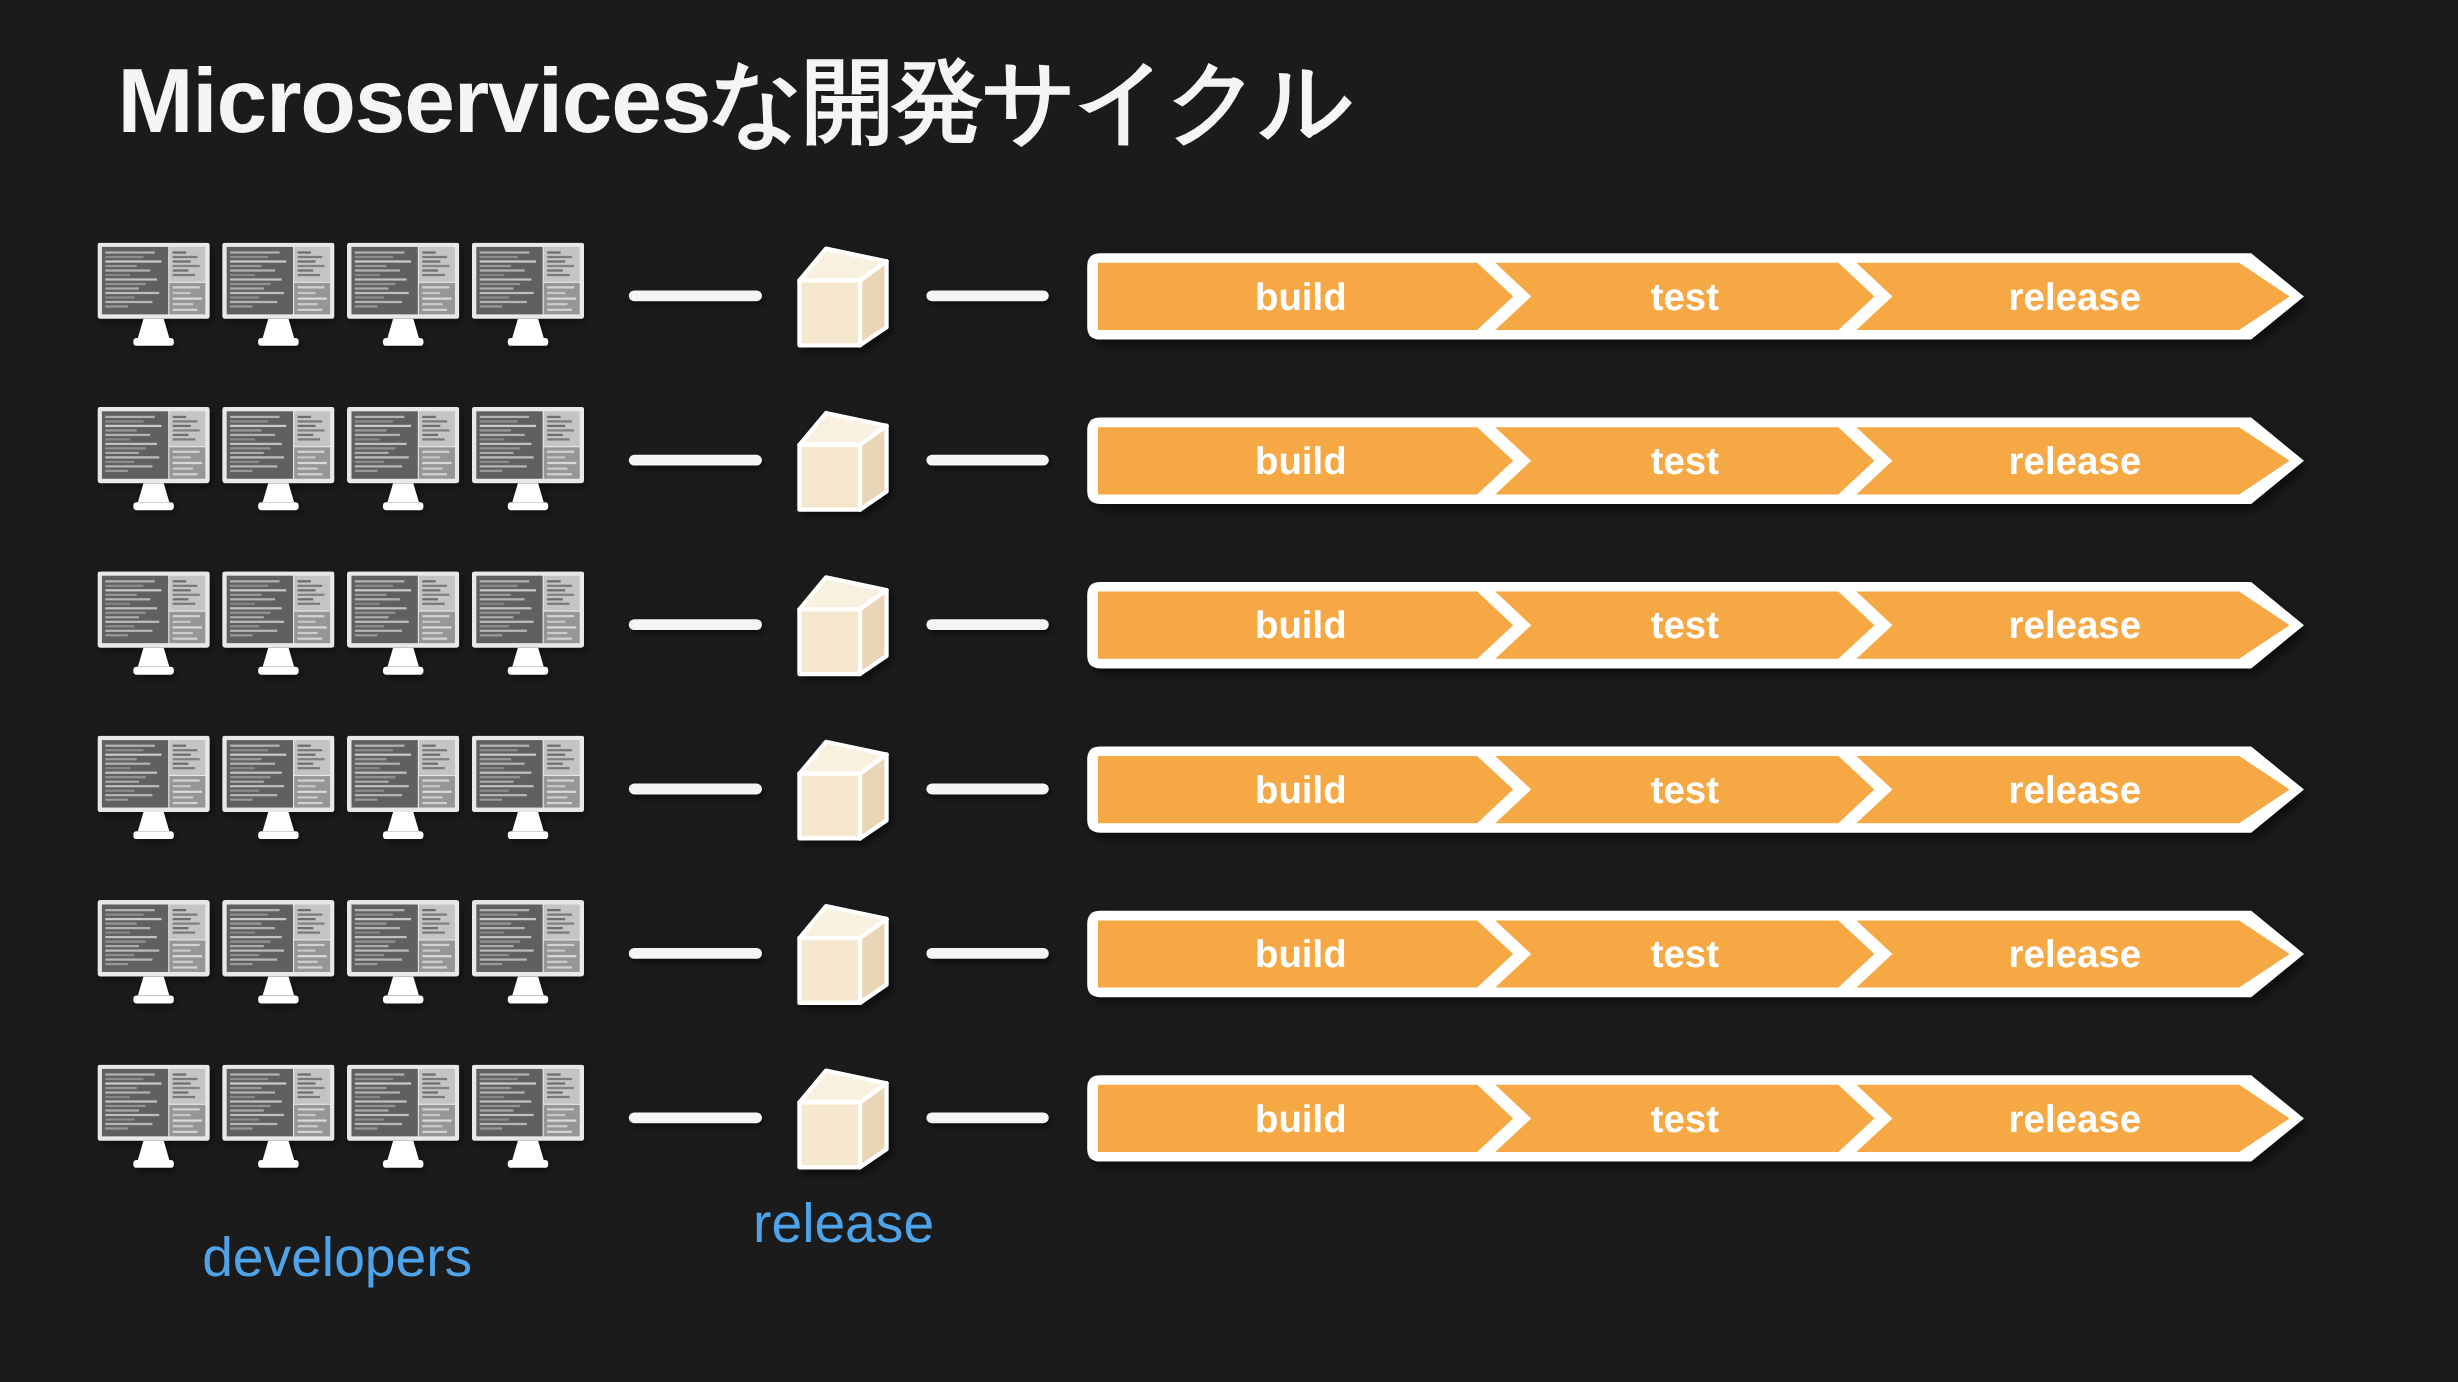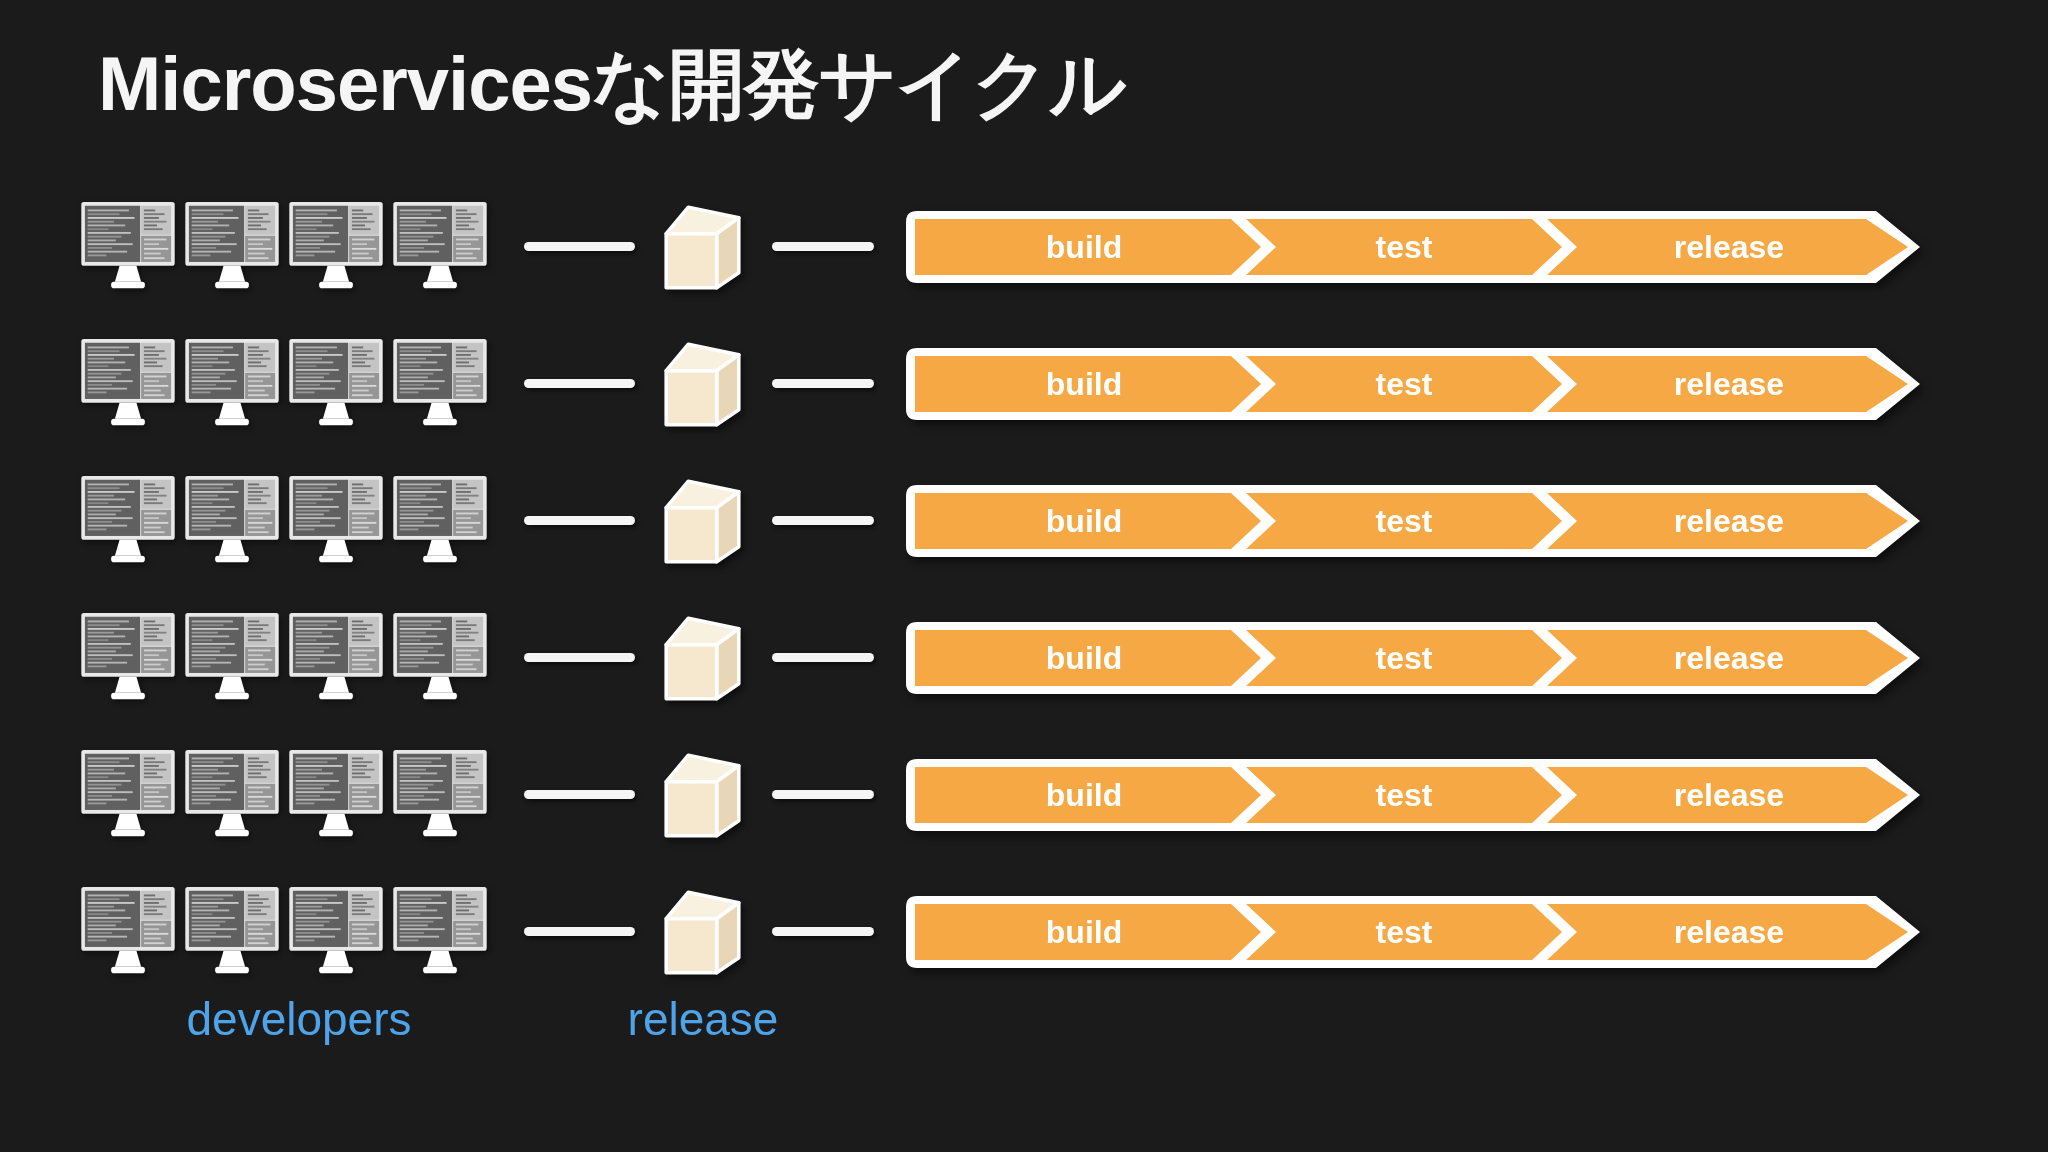--- a/index.html
+++ b/index.html
@@ -19,21 +19,21 @@
   .monitors{display:flex;gap:10px;width:416px;flex:none;}
   .monitor{width:94px;height:89px;flex:none;filter:drop-shadow(2px 3px 3px rgba(0,0,0,.45));}
   .connector{height:9px;background:#F5F5F5;border-radius:5px;flex:none;
              filter:drop-shadow(2px 3px 2px rgba(0,0,0,.5));}
   .connector.c1{margin-left:27px;width:111px;}
   .connector.c2{margin-left:27px;width:102px;}
   .cube{margin-left:25px;width:85px;height:94px;flex:none;filter:drop-shadow(3px 4px 3px rgba(0,0,0,.5));}
   .pipeline{margin-left:30px;width:1019px;height:74px;flex:none;filter:drop-shadow(4px 5px 4px rgba(0,0,0,.5));}
   .col-label{position:absolute;top:992px;transform:translateX(-50%);
              font-size:46px;color:var(--blue);white-space:nowrap;}
-  .col-label.developers{left:299px;}
+  .col-label.developers{left:281px;margin-top:28px;}
   .col-label.services{left:703px;}
   .col-label.pipelines{left:1414px;}
   
   .mon-frame{fill:#E8E8E8}
   .mon-screen{fill:#606060}
   .mon-panel-top{fill:#C4C4C4}
   .mon-panel-bot{fill:#969696}
   .mon-stand{fill:#FFFFFF}
   .cube-top{fill:var(--cube-top)}
   .cube-front{fill:var(--cube-front)}

